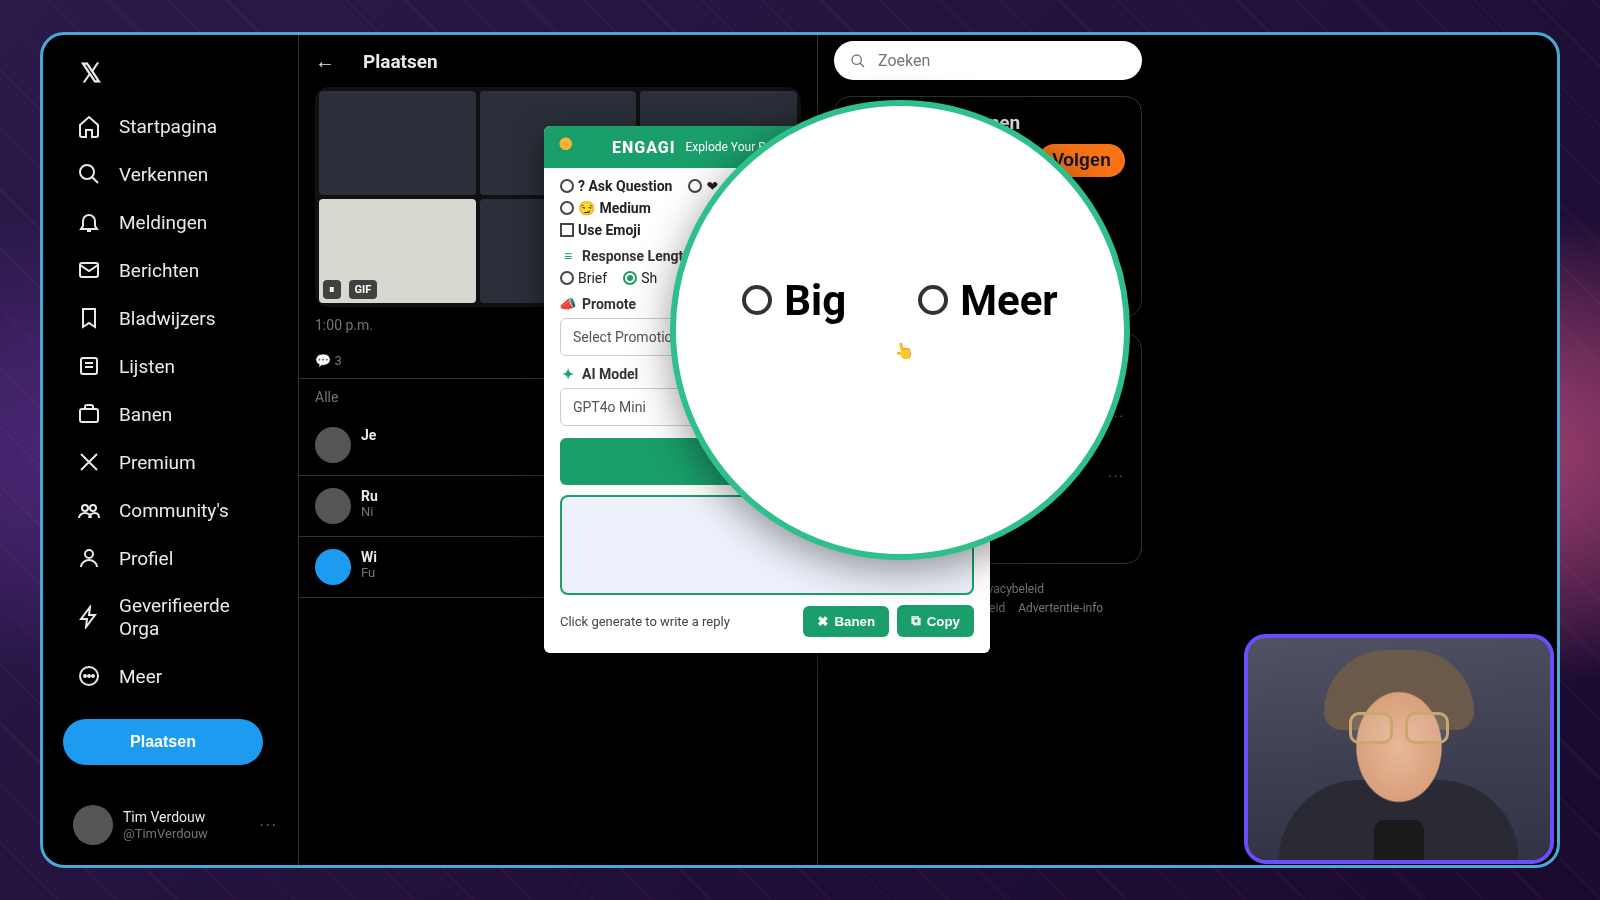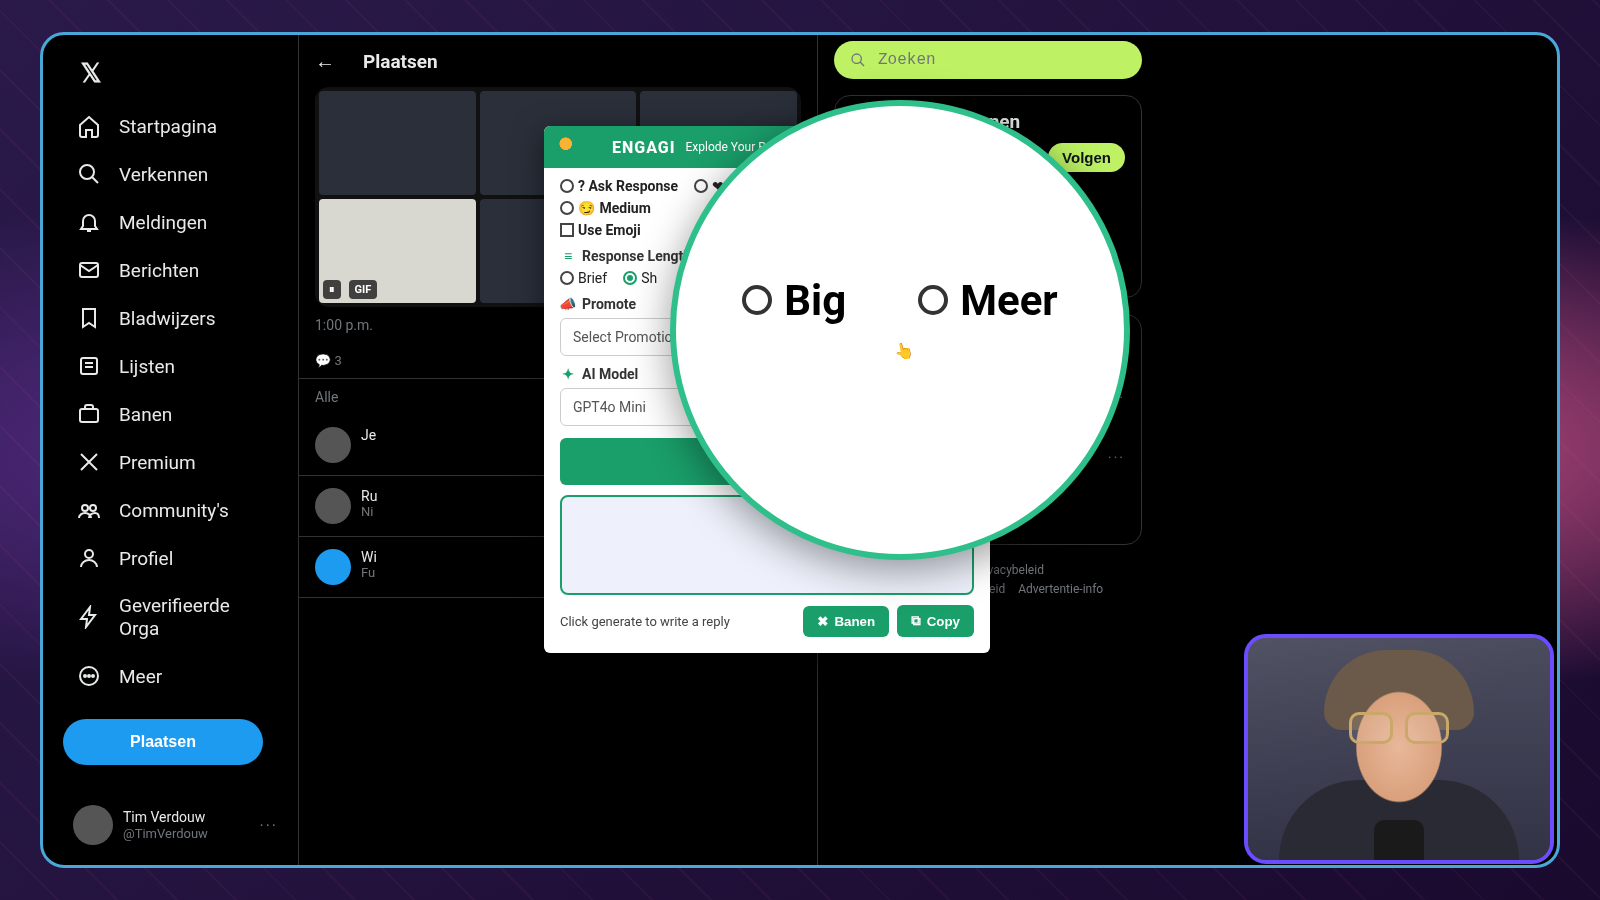--- a/index.html
+++ b/index.html
@@ -148,38 +148,37 @@
     font-size: 13px;
     border-bottom: 1px solid #2f3336;
   }
   .feed-post {
     display: flex; gap: 10px;
     padding: 12px 16px;
     border-bottom: 1px solid #2f3336;
   }
   .feed-post .avatar { width: 36px; height: 36px; }
   .post-body { font-size: 14px; }
-  .post-name { font-weight: 400; }
+  .post-name { font-weight: 700; }
   .post-sub { color: #71767b; font-size: 13px; }
 
   
   .rightcol {
     width: 340px;
     padding: 6px 16px;
   }
   .search {
-    background: #bef264;
+    background: #ffffff;
     border-radius: 24px;
     padding: 10px 16px;
     display: flex;
     align-items: center;
     gap: 12px;
     color: #71767b;
     margin-bottom: 16px;
-    font-family: Liberation Mono, monospace;
   }
   .search svg { width: 16px; height: 16px; stroke: #71767b; fill: none; stroke-width: 2; }
   .panel {
     background: transparent;
     border: 1px solid #2f3336;
     border-radius: 16px;
     padding: 14px 16px;
     margin-bottom: 16px;
   }
   .panel h3 { font-size: 19px; margin-bottom: 10px; }
@@ -189,26 +188,26 @@
   .p-name { font-weight: 700; display: flex; align-items: center; gap: 4px; }
   .verified {
     width: 16px; height: 16px; background: #1d9bf0; border-radius: 50%;
     display: inline-flex; align-items: center; justify-content: center;
     font-size: 10px;
   }
   .p-handle { color: #71767b; font-size: 13px; }
   .p-desc { color: #c2c7cc; font-size: 13px; line-height: 1.35; margin-top: 4px; }
   .p-desc .ln { color: #1d9bf0; }
   .follow-btn {
-    background: #bef264;
+    background: #f97316;
     color: #0f1419;
     border: none;
     border-radius: 18px;
     padding: 6px 14px;
-    font-size: 15px;
+    font-size: 18px;
     font-weight: 700;
     cursor: pointer;
   }
   .trend-row { display: flex; justify-content: space-between; padding: 8px 0; font-size: 14px; }
   .trend-row .meta { color: #71767b; font-size: 12px; }
   .trend-row .dots { color: #71767b; letter-spacing: 2px; }
   .trend-row .title { font-weight: 700; }
   .showmore { color: #1d9bf0; font-size: 14px; cursor: pointer; padding: 6px 0; }
   .footer-links { color: #71767b; font-size: 12px; line-height: 1.6; margin-top: 6px; }
   .footer-links span { margin-right: 10px; }
@@ -686,21 +685,21 @@
 <div class="engagi-modal">
   <div class="engagi-hdr">
     <div class="engagi-logo"></div>
     <span class="engagi-brand">ENGAGI</span>
     <span class="engagi-tag">Explode Your Reach</span>
   </div>
   <div class="engagi-body">
     <div class="opt-row">
       <label class="opt">
           <span class="radio"></span>
-          <b>? Ask Response</b>
+          <b>? Ask Question</b>
         </label>
       <label class="opt">
           <span class="radio"></span>
           <span>❤</span>
         </label>
     </div>
     <div class="opt-row">
       <label class="opt">
           <span class="radio"></span>
           <span>😏</span>

